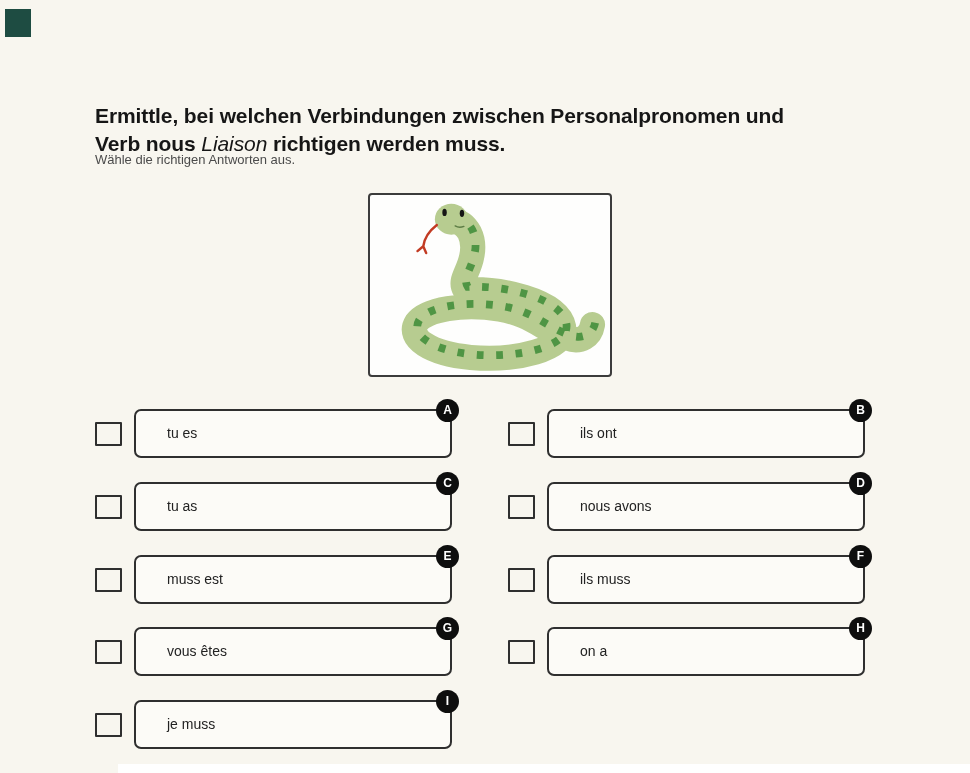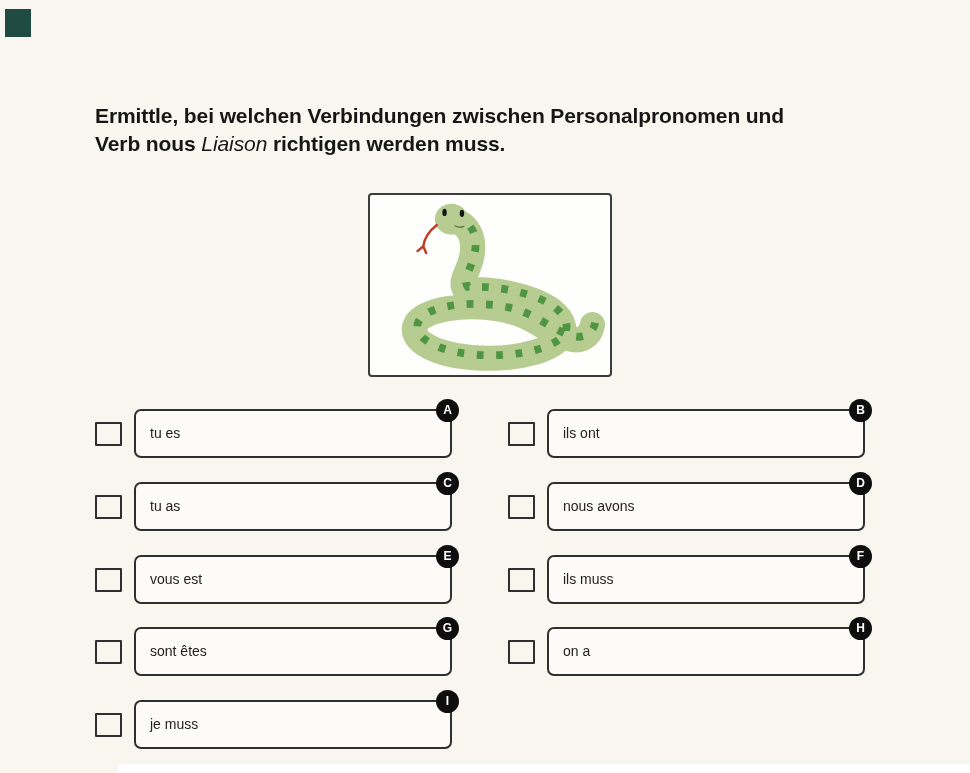--- a/index.html
+++ b/index.html
@@ -53,21 +53,21 @@
   .answer-box {
     position: absolute; left: 39px; top: 11px;
     width: 314px; height: 45px;
     background: #fcfbf7;
     border: 2px solid #2f2f2f;
     border-radius: 7px;
     cursor: pointer;
   }
   .answer-label {
     display: block;
-    padding-left: 14px;
+    padding-left: 31px;
     line-height: 45px;
     font-size: 14px;
     color: #222222;
     white-space: nowrap;
   }
   .badge {
     position: absolute; right: -9px; top: -12px;
     width: 23px; height: 23px;
     background: #0e0e0e;
     border-radius: 50%;
@@ -86,20 +86,21 @@
 <body>
 
 <div class="stage">
 
   <div class="corner-square"></div>
 
   <h1 class="title"><span>Ermittle, bei welchen Verbindungen zwischen Personalpronomen und</span><br>
     <span>Verb nous </span><span class="italic">Liaison</span><span> richtigen werden muss.</span>
   </h1>
 
+  <div class="subtitle">Wähle die richtigen Antworten aus.</div>
 
   <div class="image-box">
     <svg viewBox="0 0 244 182" width="236" height="176" aria-hidden="true">
 
       <path d="M82 26 C100 28 107 46 103 64 C100 80 90 88 96 98 C130 96 192 108 198 136 C202 160 148 172 102 168 C60 164 36 148 46 132 C56 118 94 112 132 118 C164 123 178 140 202 148 C216 153 226 146 228 134" fill="none" stroke="#b7cc90" stroke-width="26" stroke-linecap="round" stroke-linejoin="round"></path>
 
       <path d="M82 26 C100 28 107 46 103 64 C100 80 90 88 96 98 C130 96 192 108 198 136 C202 160 148 172 102 168 C60 164 36 148 46 132 C56 118 94 112 132 118 C164 123 178 140 202 148 C216 153 226 146 228 134" fill="none" stroke="#4f9544" stroke-width="8" stroke-dasharray="7 13" transform="translate(3,-3)"></path>
 
       <ellipse cx="82" cy="25" rx="17" ry="16" fill="#b7cc90"></ellipse>
       <ellipse cx="75" cy="18" rx="2.3" ry="3.8" fill="#151515"></ellipse>
@@ -138,37 +139,37 @@
     <span class="checkbox"></span>
     <div class="answer-box">
       <span class="answer-label">nous avons</span>
       <span class="badge">D</span>
     </div>
   </div>
 
   <div class="option" style="left:95px; top:544px;">
     <span class="checkbox"></span>
     <div class="answer-box">
-      <span class="answer-label">vous est</span>
+      <span class="answer-label">muss est</span>
       <span class="badge">E</span>
     </div>
   </div>
 
   <div class="option" style="left:508px; top:544px;">
     <span class="checkbox"></span>
     <div class="answer-box">
       <span class="answer-label">ils muss</span>
       <span class="badge">F</span>
     </div>
   </div>
 
   <div class="option" style="left:95px; top:616px;">
     <span class="checkbox"></span>
     <div class="answer-box">
-      <span class="answer-label">sont êtes</span>
+      <span class="answer-label">vous êtes</span>
       <span class="badge">G</span>
     </div>
   </div>
 
   <div class="option" style="left:508px; top:616px;">
     <span class="checkbox"></span>
     <div class="answer-box">
       <span class="answer-label">on a</span>
       <span class="badge">H</span>
     </div>

